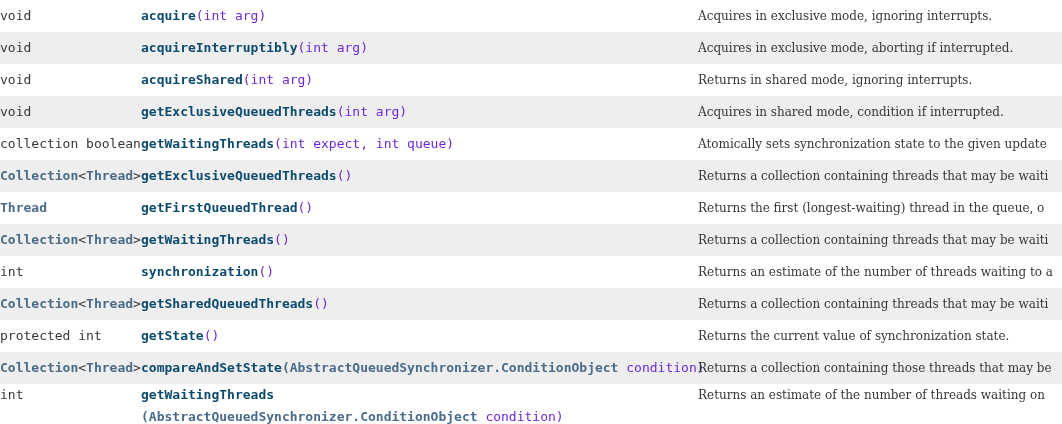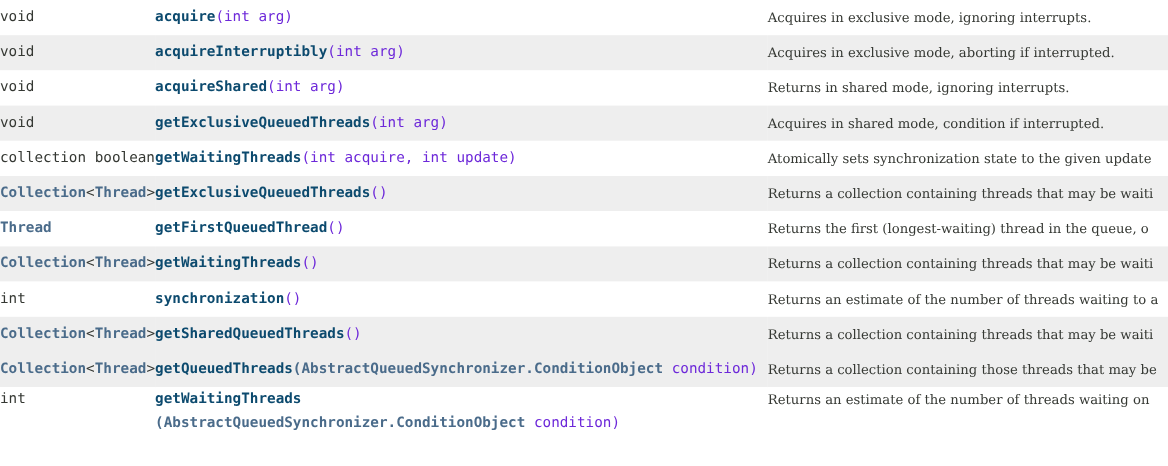--- a/index.html
+++ b/index.html
@@ -114,21 +114,21 @@
         <td class="cell-sig"><a class="sig-name">acquireShared</a><span class="sig-args">(int arg)</span></td>
         <td class="cell-desc">Returns in shared mode, ignoring interrupts.</td>
       </tr>
       <tr class="alt-row">
         <td class="cell-type"><span>void</span></td>
         <td class="cell-sig"><a class="sig-name">getExclusiveQueuedThreads</a><span class="sig-args">(int arg)</span></td>
         <td class="cell-desc">Acquires in shared mode, condition if interrupted.</td>
       </tr>
       <tr>
         <td class="cell-type"><span>collection boolean</span></td>
-        <td class="cell-sig"><a class="sig-name">getWaitingThreads</a><span class="sig-args">(int acquire, int update)</span></td>
+        <td class="cell-sig"><a class="sig-name">getWaitingThreads</a><span class="sig-args">(int expect, int queue)</span></td>
         <td class="cell-desc">Atomically sets synchronization state to the given update</td>
       </tr>
       <tr class="alt-row">
         <td class="cell-type"><a class="lnk">Collection</a><span class="punct">&lt;</span><a class="lnk">Thread</a><span class="punct">&gt;</span></td>
         <td class="cell-sig"><a class="sig-name">getExclusiveQueuedThreads</a><span class="sig-args">()</span></td>
         <td class="cell-desc">Returns a collection containing threads that may be waiti</td>
       </tr>
       <tr>
         <td class="cell-type"><a class="lnk">Thread</a></td>
         <td class="cell-sig"><a class="sig-name">getFirstQueuedThread</a><span class="sig-args">()</span></td>
@@ -142,23 +142,28 @@
       <tr>
         <td class="cell-type"><span>int</span></td>
         <td class="cell-sig"><a class="sig-name">synchronization</a><span class="sig-args">()</span></td>
         <td class="cell-desc">Returns an estimate of the number of threads waiting to a</td>
       </tr>
       <tr class="alt-row">
         <td class="cell-type"><a class="lnk">Collection</a><span class="punct">&lt;</span><a class="lnk">Thread</a><span class="punct">&gt;</span></td>
         <td class="cell-sig"><a class="sig-name">getSharedQueuedThreads</a><span class="sig-args">()</span></td>
         <td class="cell-desc">Returns a collection containing threads that may be waiti</td>
       </tr>
+      <tr>
+        <td class="cell-type"><span>protected int</span></td>
+        <td class="cell-sig"><a class="sig-name">getState</a><span class="sig-args">()</span></td>
+        <td class="cell-desc">Returns the current value of synchronization state.</td>
+      </tr>
       <tr class="alt-row">
         <td class="cell-type"><a class="lnk">Collection</a><span class="punct">&lt;</span><a class="lnk">Thread</a><span class="punct">&gt;</span></td>
-        <td class="cell-sig"><a class="sig-name">getQueuedThreads</a><span class="sig-type-lnk">(</span><a class="sig-type-lnk">AbstractQueuedSynchronizer.ConditionObject</a><span class="sig-args"> condition)</span></td>
+        <td class="cell-sig"><a class="sig-name">compareAndSetState</a><span class="sig-type-lnk">(</span><a class="sig-type-lnk">AbstractQueuedSynchronizer.ConditionObject</a><span class="sig-args"> condition)</span></td>
         <td class="cell-desc">Returns a collection containing those threads that may be</td>
       </tr>
       <tr>
         <td class="cell-type two-line"><span>int</span></td>
         <td class="cell-sig two-line"><a class="sig-name">getWaitingThreads</a><br><span class="sig-type-lnk">(</span><a class="sig-type-lnk">AbstractQueuedSynchronizer.ConditionObject</a><span class="sig-args"> condition)</span></td>
         <td class="cell-desc two-line">Returns an estimate of the number of threads waiting on</td>
       </tr>
     </tbody>
 </table>
 

